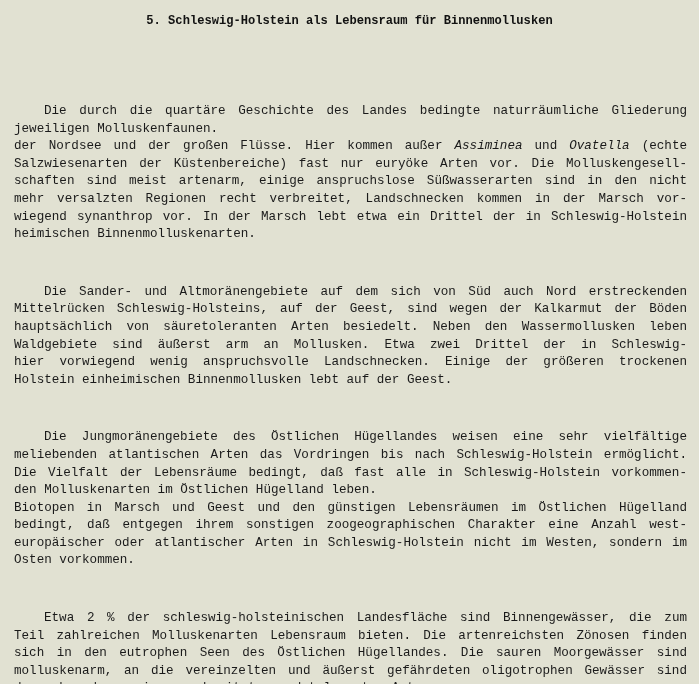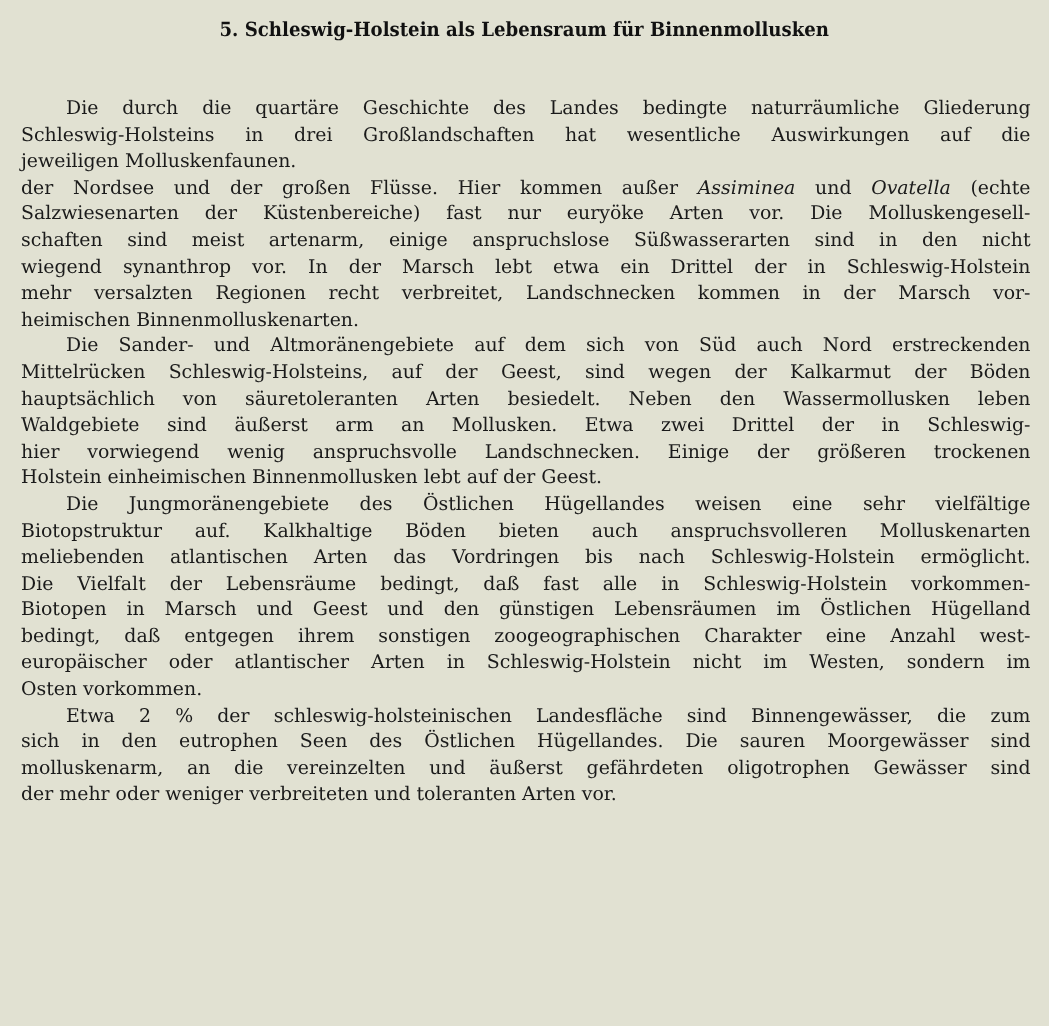--- a/index.html
+++ b/index.html
@@ -14,20 +14,21 @@
       position: relative;
       font-family: "DejaVu Serif", "Liberation Serif", serif;
       color: #1a1a1a;
     }
     .page {
       position: absolute;
       left: 0;
       top: 0;
       width: 699px;
       height: 684px;
+      font-family: Liberation Mono, monospace;
     }
     .title {
       position: absolute;
       top: 13px;
       left: 0;
       width: 699px;
       text-align: center;
       font-weight: bold;
       font-size: 13px;
       letter-spacing: 0px;
@@ -47,72 +48,73 @@
       height: 17.6px;
       line-height: 17.6px;
       font-size: 12.6px;
       white-space: nowrap;
       text-align: justify;
       text-align-last: justify;
       overflow: visible;
     }
     .line.indent {
       padding-left: 30px;
+      margin-top: 40px;
     }
     .line.last {
       text-align-last: left;
     }
     i { font-style: italic; }
   </style>
 </head>
 <body>
 
 <div class="page">
   <div class="title">5. Schleswig-Holstein als Lebensraum für Binnenmollusken</div>
 
   <div class="body">
 
     <div>
       <span class="line indent">Die durch die quartäre Geschichte des Landes bedingte naturräumliche Gliederung</span>
-      <span class="line">Schleswig-Holsteins in drei Großlandschaften hat wesentliche Auswirkungen auf die</span>
       <span class="line last">jeweiligen Molluskenfaunen.</span>
     </div>
 
     <div>
       <span class="line">der Nordsee und der großen Flüsse. Hier kommen außer <i>Assiminea</i> und <i>Ovatella</i> (echte</span>
       <span class="line">Salzwiesenarten der Küstenbereiche) fast nur euryöke Arten vor. Die Molluskengesell-</span>
       <span class="line">schaften sind meist artenarm, einige anspruchslose Süßwasserarten sind in den nicht</span>
+      <span class="line">mehr versalzten Regionen recht verbreitet, Landschnecken kommen in der Marsch vor-</span>
       <span class="line">wiegend synanthrop vor. In der Marsch lebt etwa ein Drittel der in Schleswig-Holstein</span>
-      <span class="line">mehr versalzten Regionen recht verbreitet, Landschnecken kommen in der Marsch vor-</span>
       <span class="line last">heimischen Binnenmolluskenarten.</span>
     </div>
 
     <div>
       <span class="line indent">Die Sander- und Altmoränengebiete auf dem sich von Süd auch Nord erstreckenden</span>
       <span class="line">Mittelrücken Schleswig-Holsteins, auf der Geest, sind wegen der Kalkarmut der Böden</span>
       <span class="line">hauptsächlich von säuretoleranten Arten besiedelt. Neben den Wassermollusken leben</span>
       <span class="line">Waldgebiete sind äußerst arm an Mollusken. Etwa zwei Drittel der in Schleswig-</span>
       <span class="line">hier vorwiegend wenig anspruchsvolle Landschnecken. Einige der größeren trockenen</span>
       <span class="line last">Holstein einheimischen Binnenmollusken lebt auf der Geest.</span>
     </div>
 
     <div>
       <span class="line indent">Die Jungmoränengebiete des Östlichen Hügellandes weisen eine sehr vielfältige</span>
-      <span class="line">Biotopstruktur auf. Kalkhaltige Böden bieten auch anspruchsvolleren Molluskenarten</span>
       <span class="line">meliebenden atlantischen Arten das Vordringen bis nach Schleswig-Holstein ermöglicht.</span>
       <span class="line">Die Vielfalt der Lebensräume bedingt, daß fast alle in Schleswig-Holstein vorkommen-</span>
+      <span class="line last">den Molluskenarten im Östlichen Hügelland leben.</span>
     </div>
 
     <div>
       <span class="line">Biotopen in Marsch und Geest und den günstigen Lebensräumen im Östlichen Hügelland</span>
       <span class="line">bedingt, daß entgegen ihrem sonstigen zoogeographischen Charakter eine Anzahl west-</span>
       <span class="line">europäischer oder atlantischer Arten in Schleswig-Holstein nicht im Westen, sondern im</span>
       <span class="line last">Osten vorkommen.</span>
     </div>
 
     <div>
       <span class="line indent">Etwa 2 % der schleswig-holsteinischen Landesfläche sind Binnengewässer, die zum</span>
+      <span class="line">Teil zahlreichen Molluskenarten Lebensraum bieten. Die artenreichsten Zönosen finden</span>
       <span class="line">sich in den eutrophen Seen des Östlichen Hügellandes. Die sauren Moorgewässer sind</span>
       <span class="line">molluskenarm, an die vereinzelten und äußerst gefährdeten oligotrophen Gewässer sind</span>
       <span class="line last">der mehr oder weniger verbreiteten und toleranten Arten vor.</span>
     </div>
   </div>
 </div>
 
 </body></html>

